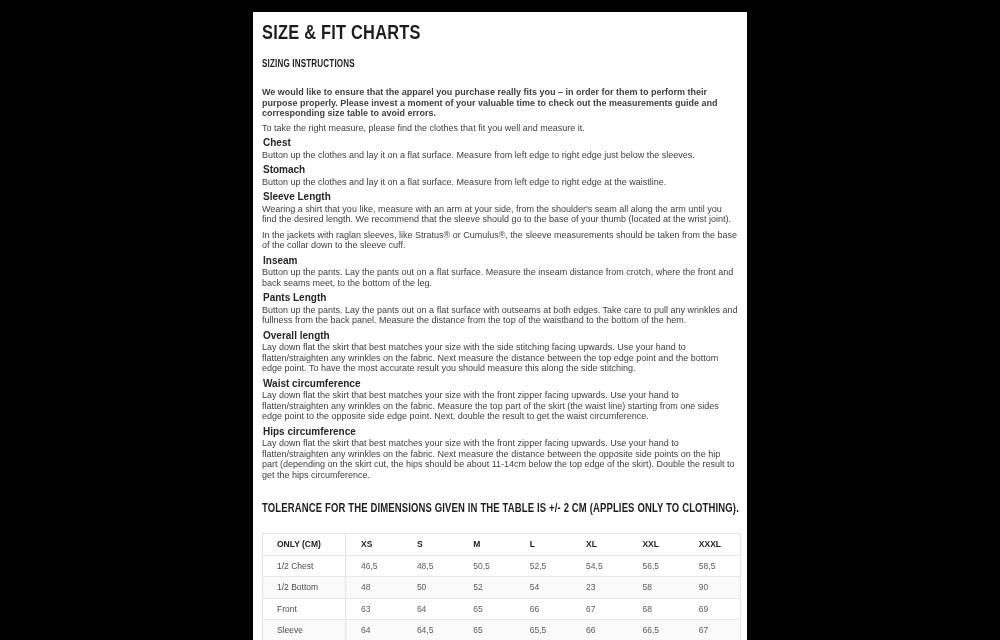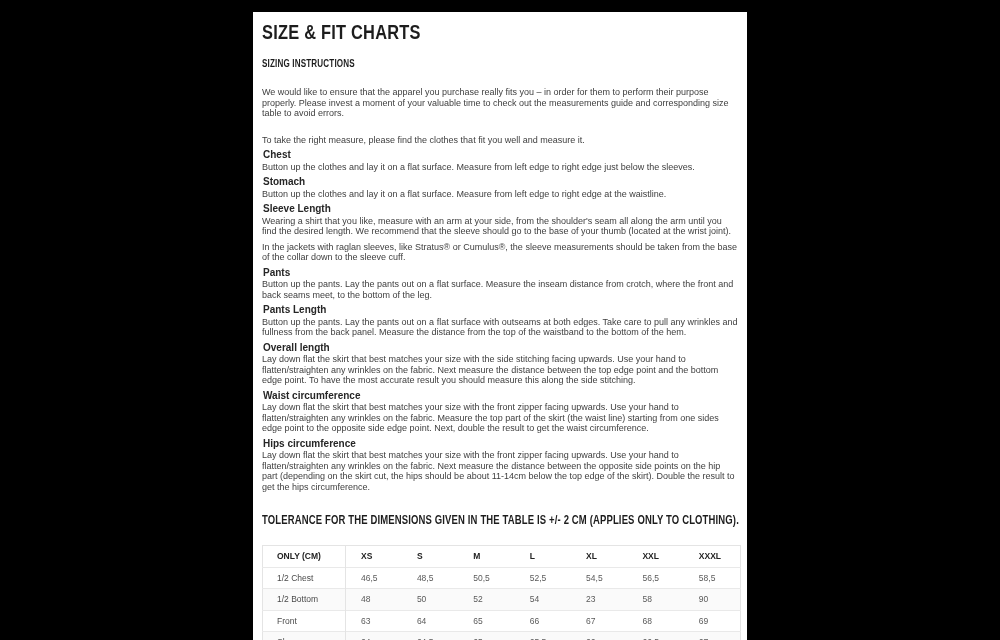--- a/index.html
+++ b/index.html
@@ -55,21 +55,21 @@
     line-height: 14px;
     transform: scaleX(0.73);
   }
   
   .copy p {
     margin: 0 0 5px 0;
     font-size: 9px;
     line-height: 10.5px;
     color: #404040;
   }
-  .copy p.first-intro { margin-top: 18px; margin-bottom: 16px; }
+  .copy p.first-intro { margin-top: 18px; margin-bottom: 4px; font-weight: bold; }
   .copy p.spaced { margin-top: 0; }
   .copy h3 {
     margin: 5px 0 1px 1px;
     font-size: 10px;
     line-height: 10.5px;
     font-weight: bold;
     color: #262626;
   }
   
   table.size-table {
@@ -121,21 +121,21 @@
         <p>Button up the clothes and lay it on a flat surface. Measure from left edge to right edge at the waistline.</p>
       </section>
 
       <section>
         <h3>Sleeve Length</h3>
         <p>Wearing a shirt that you like, measure with an arm at your side, from the shoulder's seam all along the arm until you find the desired length. We recommend that the sleeve should go to the base of your thumb (located at the wrist joint).</p>
         <p class="spaced">In the jackets with raglan sleeves, like Stratus® or Cumulus®, the sleeve measurements should be taken from the base of the collar down to the sleeve cuff.</p>
       </section>
 
       <section>
-        <h3>Pants</h3>
+        <h3>Inseam</h3>
         <p>Button up the pants. Lay the pants out on a flat surface. Measure the inseam distance from crotch, where the front and back seams meet, to the bottom of the leg.</p>
       </section>
 
       <section>
         <h3>Pants Length</h3>
         <p>Button up the pants. Lay the pants out on a flat surface with outseams at both edges. Take care to pull any wrinkles and fullness from the back panel. Measure the distance from the top of the waistband to the bottom of the hem.</p>
       </section>
 
 
       <section>

